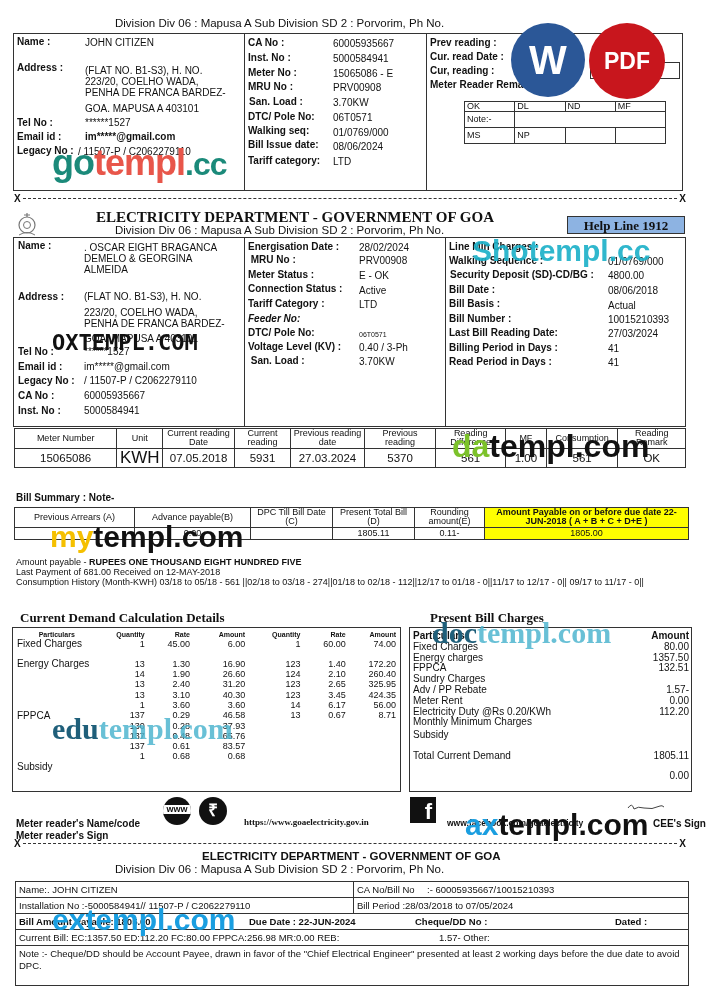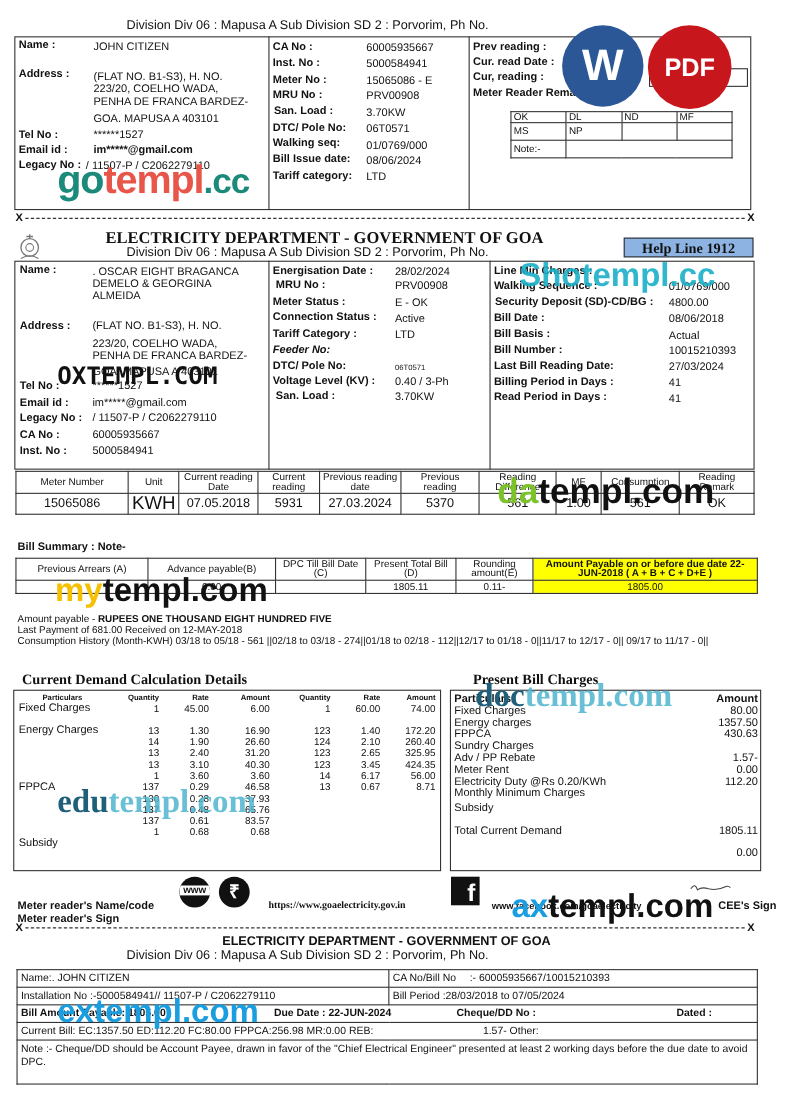--- a/index.html
+++ b/index.html
@@ -74,28 +74,28 @@
 
 <table class="grid abs" style="left:464px;top:101px;width:202px;">
   <tbody>
       <tr>
     <td style="text-align:left;width:50px;">OK</td>
     <td style="text-align:left;width:50px;">DL</td>
     <td style="text-align:left;width:50px;">ND</td>
     <td style="text-align:left;width:50px;">MF</td>
   </tr>
   <tr>
+    <td style="text-align:left;">Note:-</td>
+    <td colspan="3" style="height:16px;"></td>
+  </tr>
+  <tr>
     <td style="text-align:left;">MS</td>
     <td style="text-align:left;">NP</td>
     <td style="height:16px;"></td>
     <td></td>
-  </tr>
-  <tr>
-    <td style="text-align:left;">Note:-</td>
-    <td colspan="3" style="height:16px;"></td>
   </tr>
 </tbody>
   </table>
 
 <div class="abs" style="left:511px;top:23px;width:74px;height:74px;border-radius:50%;background:#2b5797;color:#fff;font-weight:bold;font-size:40px;display:flex;align-items:center;justify-content:center;">
   <span>W</span>
 </div>
 <div class="abs" style="left:589px;top:23px;width:76px;height:76px;border-radius:50%;background:#c8161d;color:#fff;font-weight:bold;font-size:23px;display:flex;align-items:center;justify-content:center;">
   <span>PDF</span>
 </div>
@@ -372,21 +372,21 @@
   <div>
       <span>Fixed Charges</span>
       <span>80.00</span>
     </div>
   <div>
       <span>Energy charges</span>
       <span>1357.50</span>
     </div>
   <div>
       <span>FPPCA</span>
-      <span>430.63</span>
+      <span>132.51</span>
     </div>
   <div>
       <span>Sundry Charges</span>
       <span></span>
     </div>
   <div>
       <span>Adv / PP Rebate</span>
       <span>1.57-</span>
     </div>
   <div>

